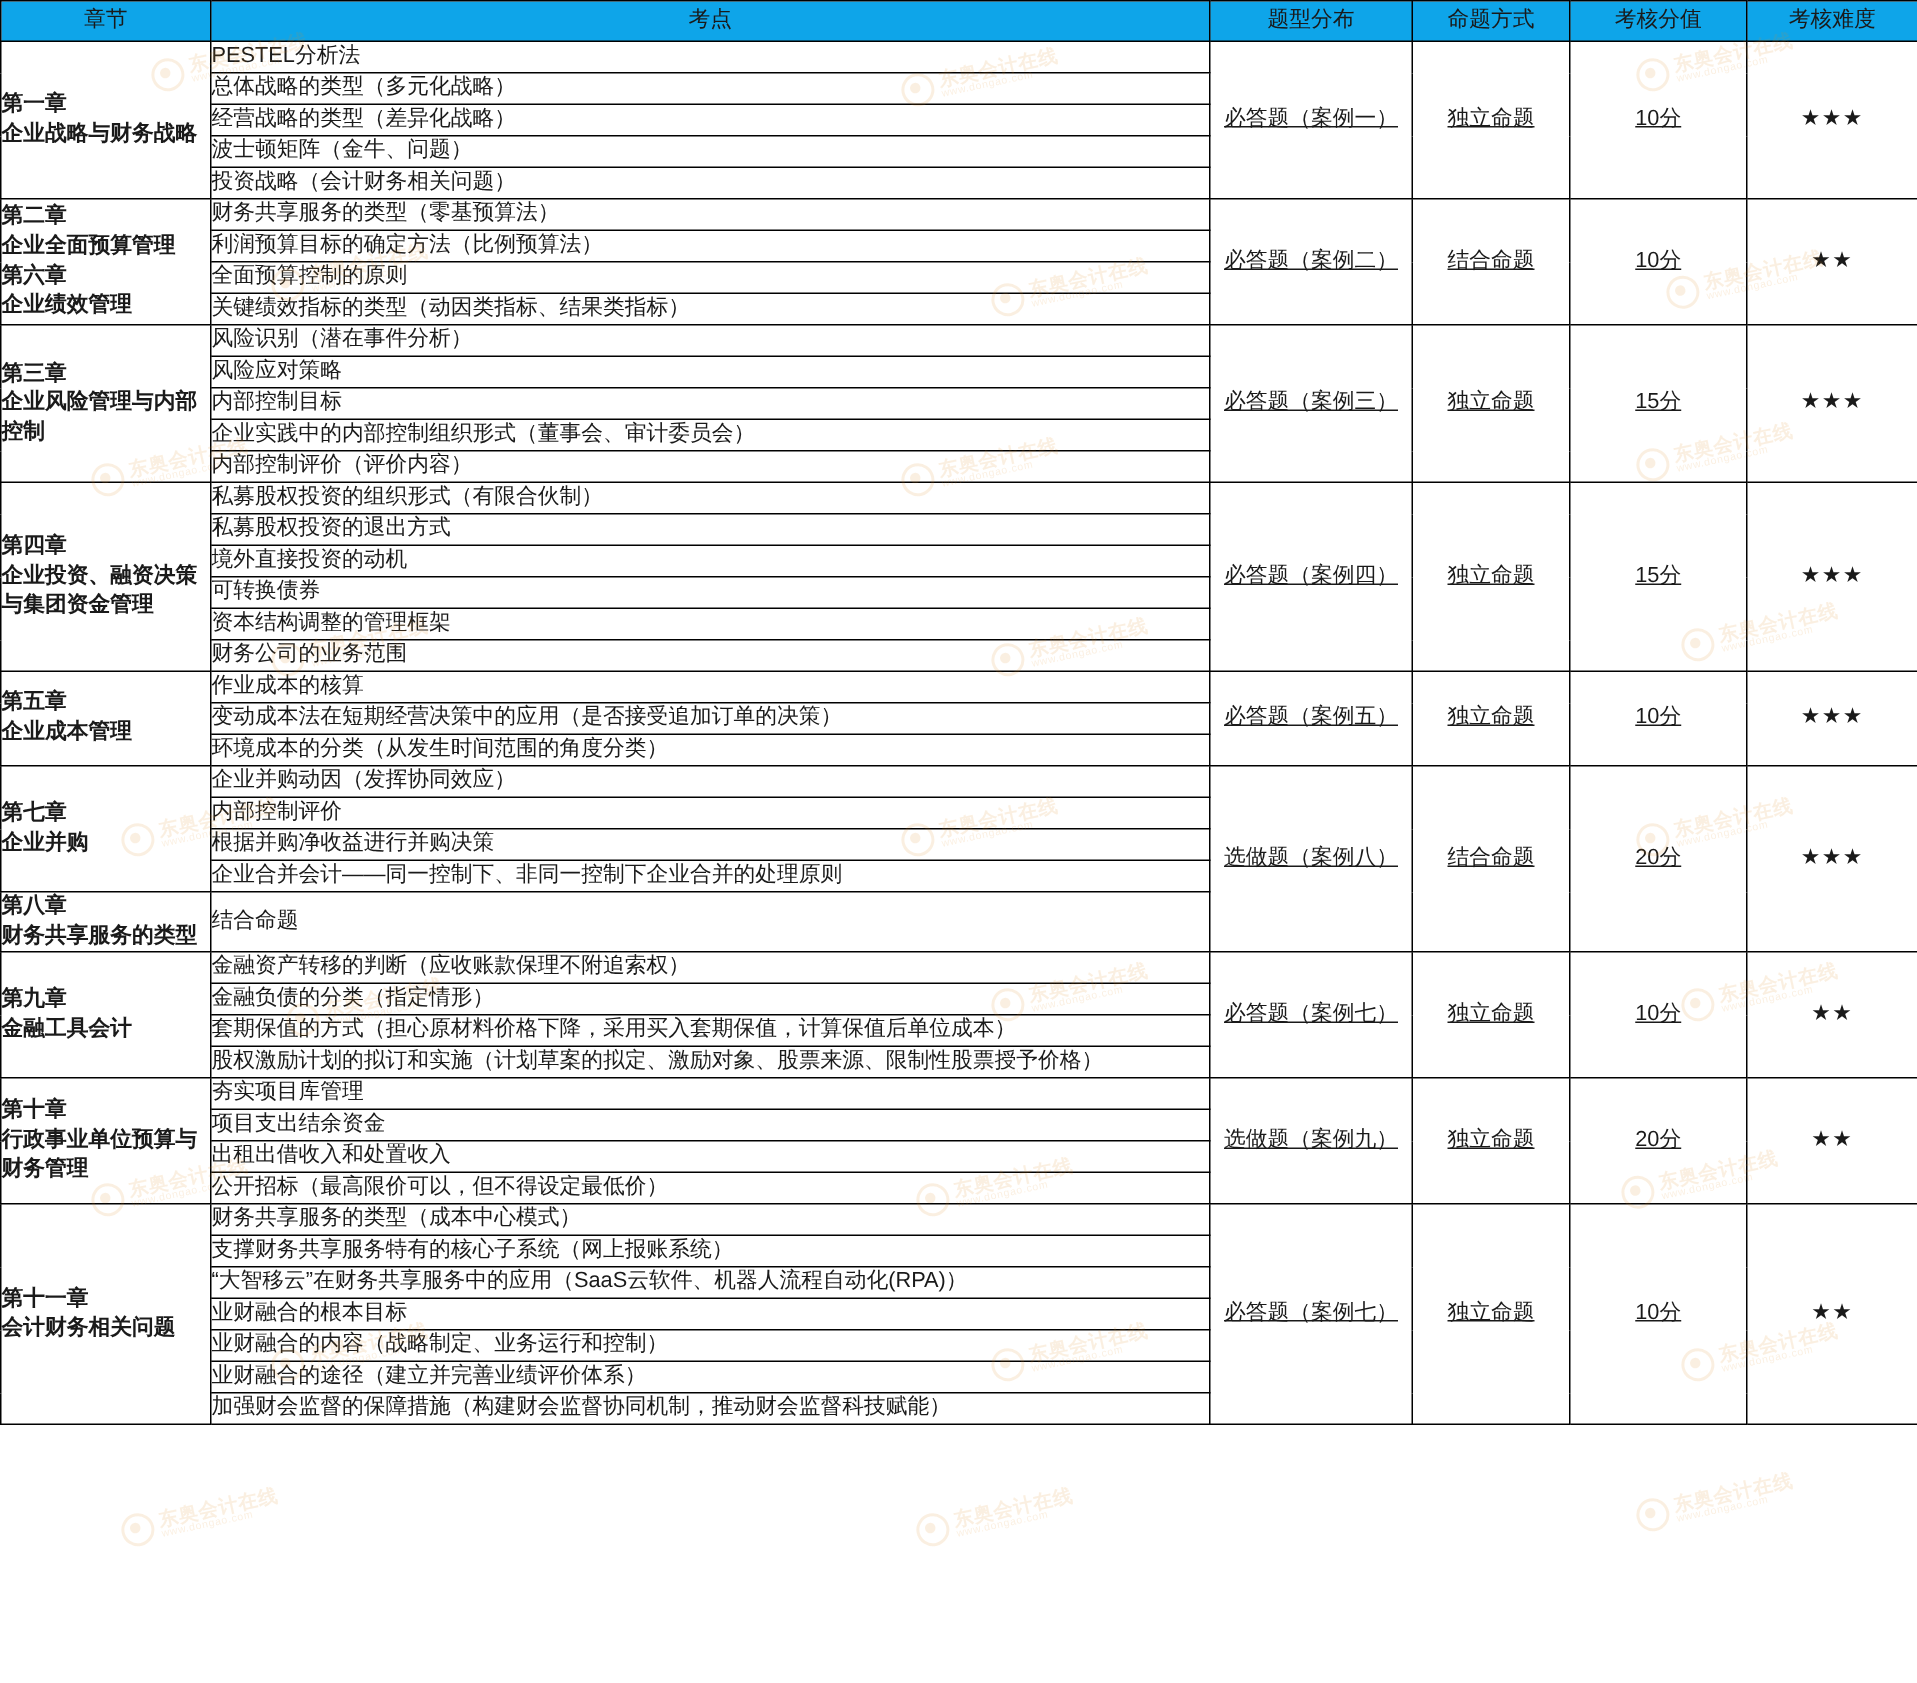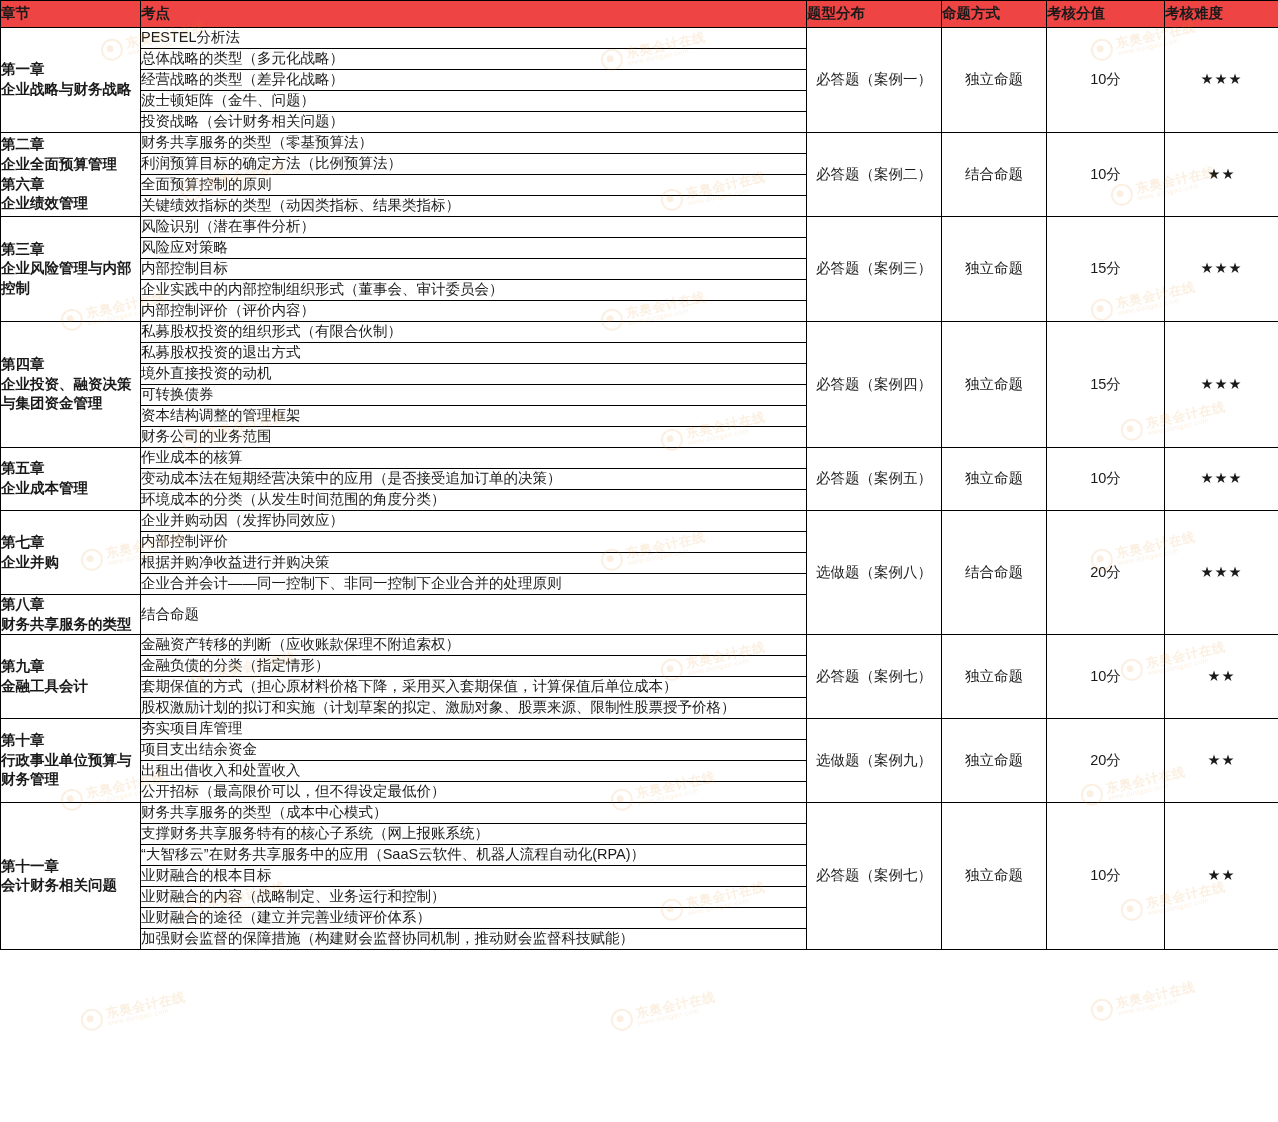--- a/index.html
+++ b/index.html
@@ -27,43 +27,44 @@
   #exam-table col.c-diff { width: 114px; }
 
   #exam-table th, #exam-table td {
     border: 1px solid #000000;
     font-size: 14.5px;
     line-height: 1.35;
     padding: 0;
   }
   thead th {
     height: 26px;
-    font-weight: bold;
-    text-align: left;
+    font-weight: normal;
+    text-align: center;
     vertical-align: middle;
-    background: #ef4444;
+    background: #0ea5e9;
     font-size: 15px;
   }
   td.chapter-cell {
     vertical-align: middle;
     font-weight: bold;
     padding: 4px 2px;
   }
   td.chapter-cell .chap-line { display: block; white-space: nowrap; }
   td.point-cell {
     padding: 4px 6px 4px 8px;
     vertical-align: middle;
     text-align: left;
     height: 20px;
     margin-top: 28px;
   }
   td.center-cell {
     text-align: center;
     vertical-align: middle;
     font-weight: normal;
+    text-decoration: underline;
   }
   td.diff-cell {
     text-align: center;
     vertical-align: middle;
     letter-spacing: 1px;
     font-size: 15px;
   }
   .stars { display: inline-block; }
 
   

